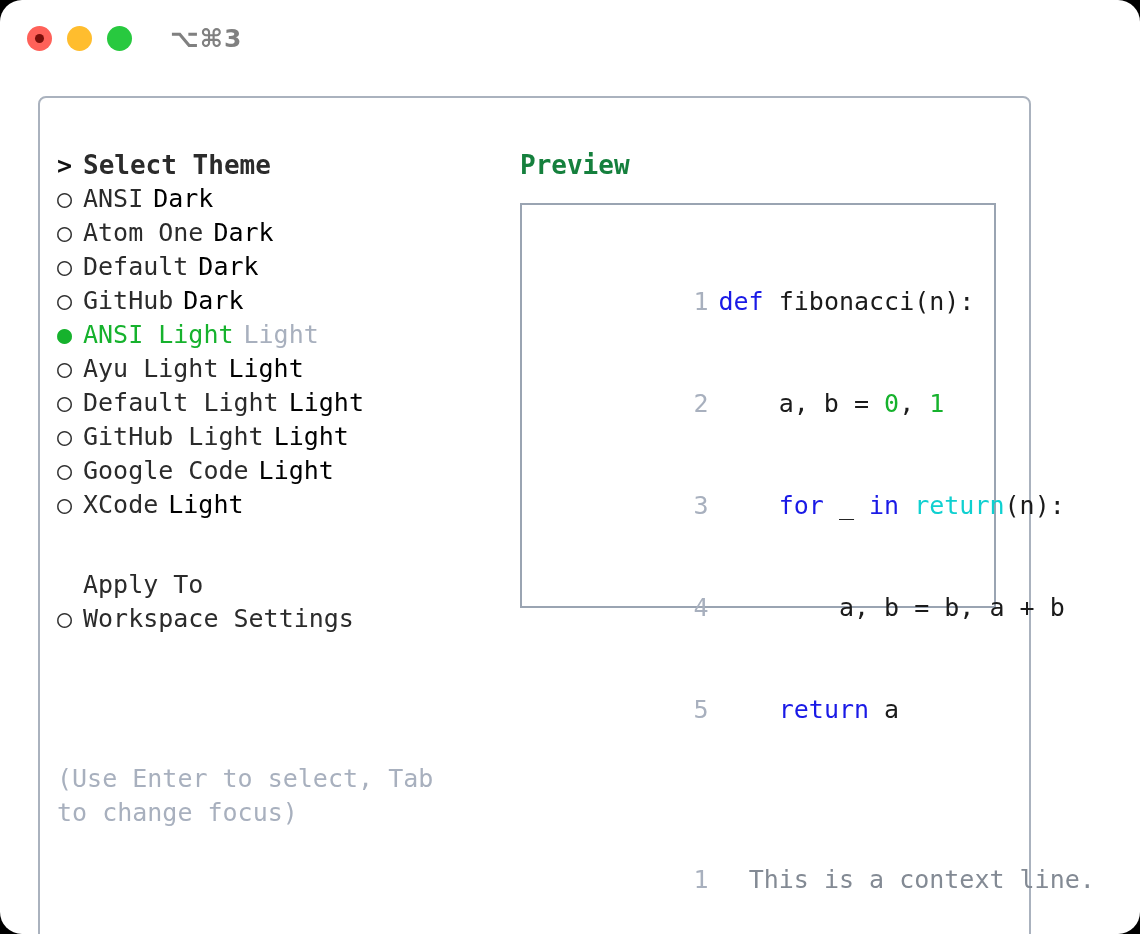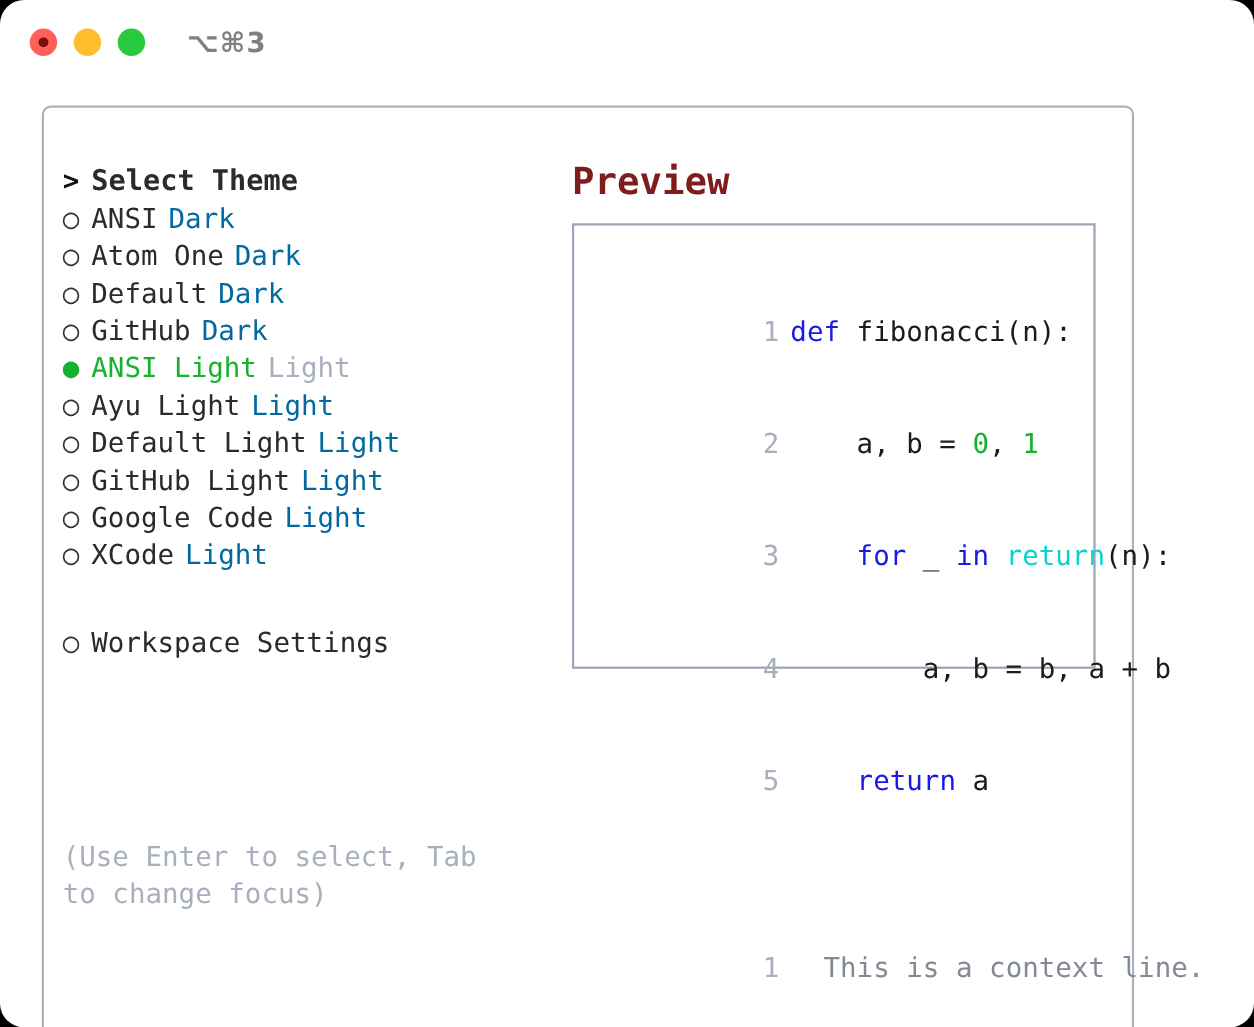--- a/index.html
+++ b/index.html
@@ -106,21 +106,21 @@
   .marker.radio-off { color: #333333; }
   .marker.radio-on  { color: #16b22d; }
 
   .row.header {
     font-weight: bold;
     color: #111111;
     font-size: 26px;
   }
   .row.selected .label { color: #16b22d; }
   .row .label { color: #2b2b2b; }
-  .row .variant { color: #0369a1; margin-left: 10px; }
+  .row .variant { color: #000000; margin-left: 10px; }
   .row.selected .variant { color: #a8b0be; }
 
   .section-gap { height: 46px; }
 
   .row.subheader {
     color: #2b2b2b;
     font-size: 25px;
   }
 
   #hint {
@@ -135,23 +135,23 @@
 
   
   #right-col {
     position: absolute;
     left: 480px;
     top: 50px;
     width: 490px;
   }
 
   #preview-title {
-    font-size: 34px;
+    font-size: 26px;
     font-weight: bold;
-    color: #7f1d1d;
+    color: #15803d;
     line-height: 34px;
     margin-bottom: 21px;
   }
 
   #preview-box {
     width: 476px;
     height: 405px;
     border: 2px solid #9aa4b2;
     box-sizing: border-box;
     background: #ffffff;
@@ -228,20 +228,23 @@
       </div>
       <div class="row">
         <span class="marker radio-off">○</span><span class="label">Google Code</span><span class="variant">Light</span>
       </div>
       <div class="row">
         <span class="marker radio-off">○</span><span class="label">XCode</span><span class="variant">Light</span>
       </div>
 
       <div class="section-gap"></div>
 
+      <div class="row subheader">
+        <span class="marker"> </span><span class="label">Apply To</span>
+      </div>
       <div class="row">
         <span class="marker radio-off">○</span><span class="label">Workspace Settings</span>
       </div>
 
     </div>
 
     <div id="hint">(Use Enter to select, Tab to change focus)</div>
 
     <div id="right-col">
 

